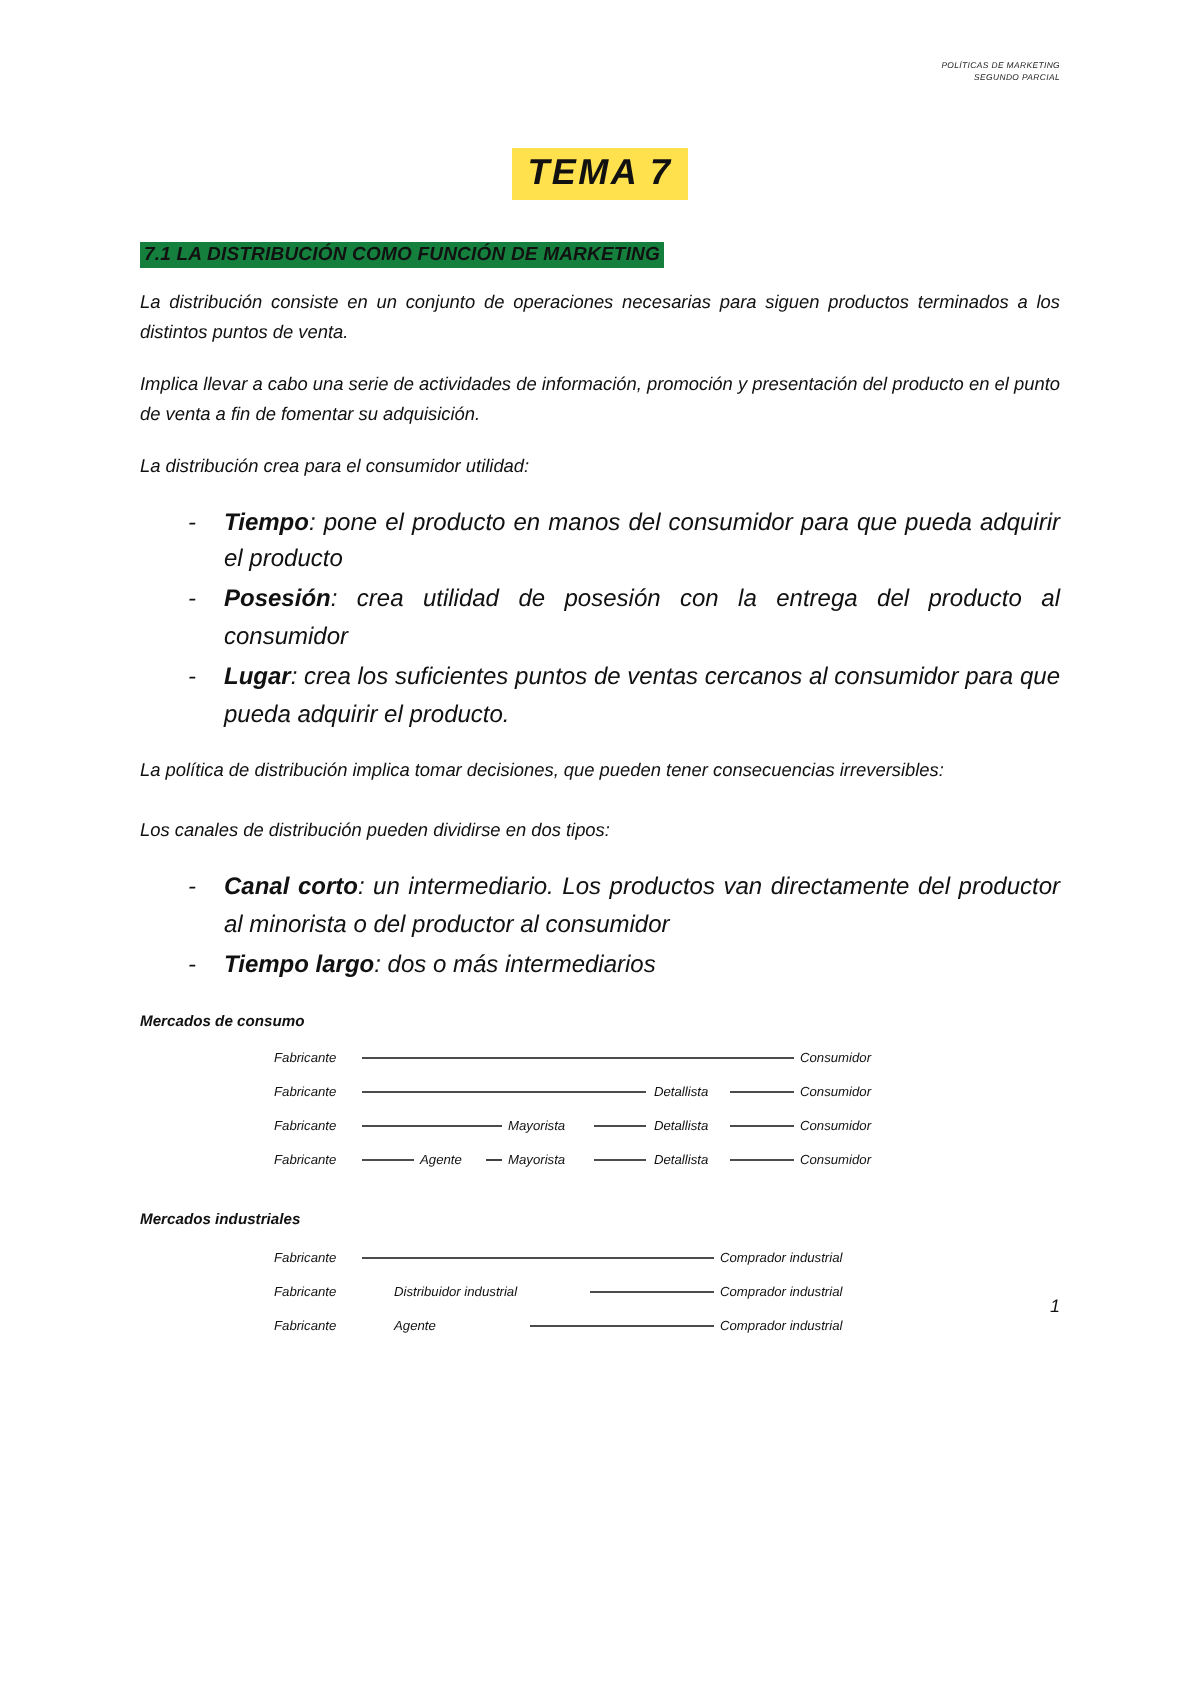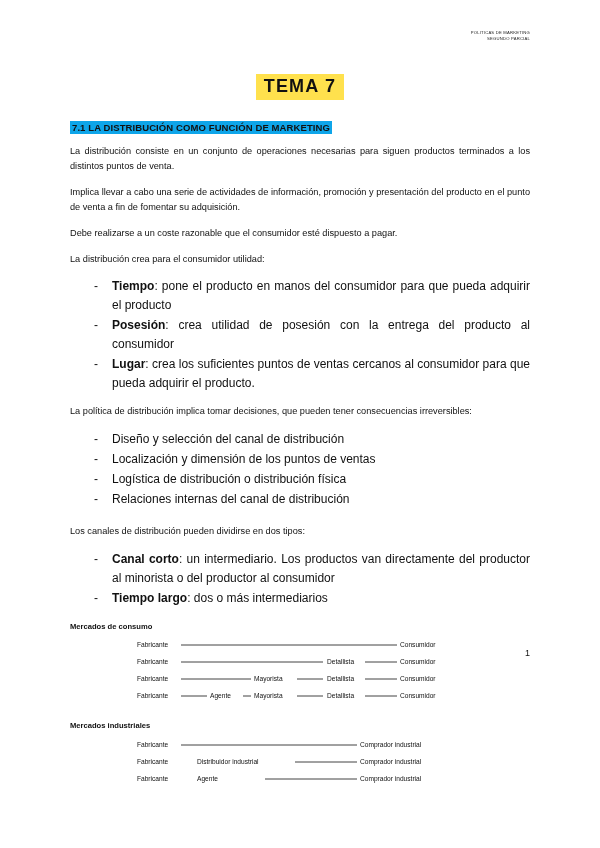--- a/index.html
+++ b/index.html
@@ -14,20 +14,21 @@
     color: #000000;
     position: relative;
     overflow: hidden;
   }
   .page {
     position: relative;
     width: 600px;
     height: 696px;
     box-sizing: border-box;
     padding: 28px 70px 20px 70px;
+    font-style: italic;
   }
   .header-right {
     position: absolute;
     top: 30px;
     right: 70px;
     text-align: right;
     font-size: 4.2px;
     letter-spacing: 0.2px;
     line-height: 1.5;
     color: #222;
@@ -48,21 +49,21 @@
   }
   h2.section {
     font-size: 9.5px;
     font-weight: 700;
     margin: 0 0 11px 0;
     letter-spacing: 0.1px;
     color: #111;
     display: block;
   }
   h2.section span.hl {
-    background: #0ea5e9;
+    background: #15803d;
     padding: 1px 2px;
     margin-top: 36px;
   }
   p.para {
     font-size: 9.2px;
     line-height: 1.62;
     margin: 0 0 11px 0;
     text-align: justify;
     color: #111;
   }
@@ -130,37 +131,30 @@
   <div class="title-wrap">
     <span class="doc-title">TEMA 7</span>
   </div>
 
   <h2 class="section">
     <span class="hl">7.1 LA DISTRIBUCIÓN COMO FUNCIÓN DE MARKETING</span>
   </h2>
 
   <p class="para">La distribución consiste en un conjunto de operaciones necesarias para siguen productos terminados a los distintos puntos de venta.</p>
   <p class="para">Implica llevar a cabo una serie de actividades de información, promoción y presentación del producto en el punto de venta a fin de fomentar su adquisición.</p>
-  <p class="para">Debe realizarse a un coste razonable que el consumidor esté dispuesto a pagar.</p>
   <p class="para">La distribución crea para el consumidor utilidad:</p>
 
   <ul class="dashlist">
     <li><span class="bold">Tiempo</span><span>: pone el producto en manos del consumidor para que pueda adquirir el producto</span></li>
     <li><span class="bold">Posesión</span><span>: crea utilidad de posesión con la entrega del producto al consumidor</span></li>
     <li><span class="bold">Lugar</span><span>: crea los suficientes puntos de ventas cercanos al consumidor para que pueda adquirir el producto.</span></li>
   </ul>
 
   <p class="para">La política de distribución implica tomar decisiones, que pueden tener consecuencias irreversibles:</p>
 
-  <ul class="dashlist">
-    <li>Diseño y selección del canal de distribución</li>
-    <li>Localización y dimensión de los puntos de ventas</li>
-    <li>Logística de distribución o distribución física</li>
-    <li>Relaciones internas del canal de distribución</li>
-  </ul>
 
   <div class="spacer-sm"></div>
 
 
   <p class="para">Los canales de distribución pueden dividirse en dos tipos:</p>
 
   <ul class="dashlist">
     <li><span class="bold">Canal corto</span><span>: un intermediario. Los productos van directamente del productor al minorista o del productor al consumidor</span></li>
     <li><span class="bold">Tiempo largo</span><span>: dos o más intermediarios</span></li>
   </ul>

